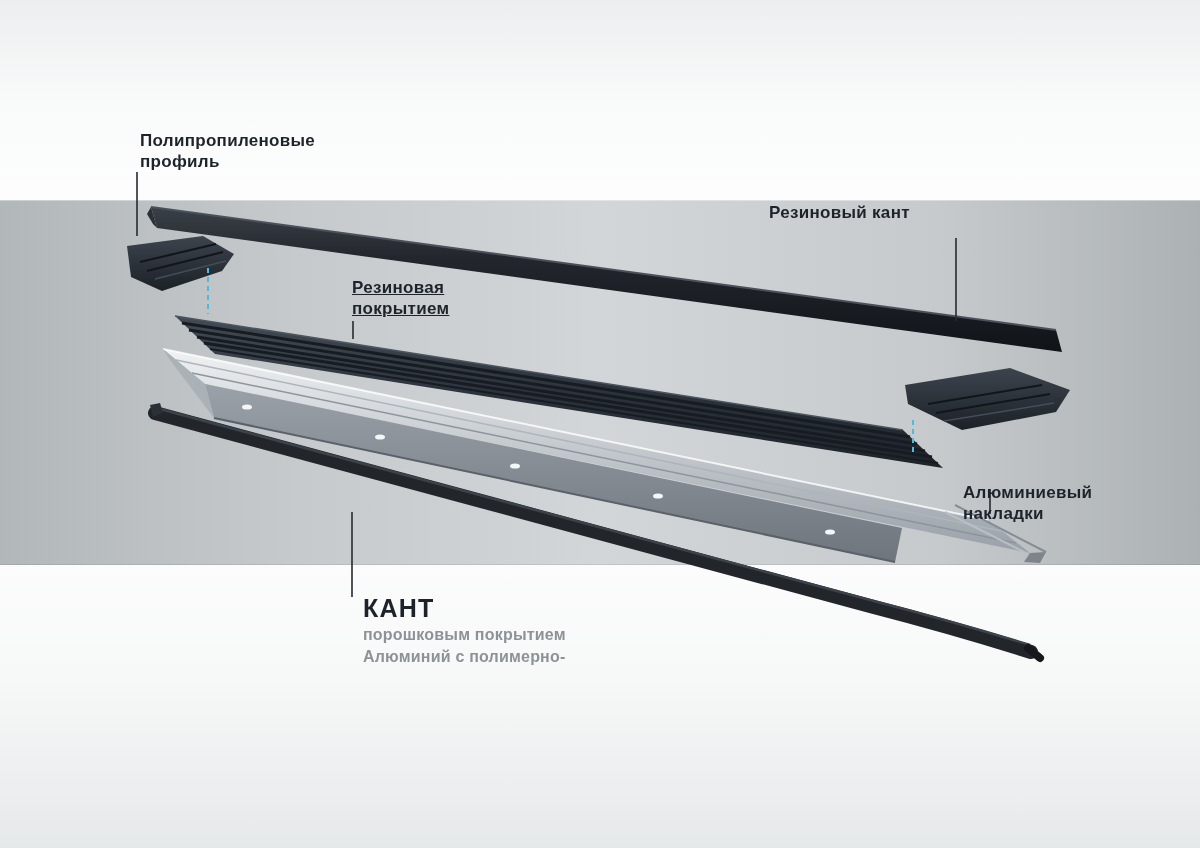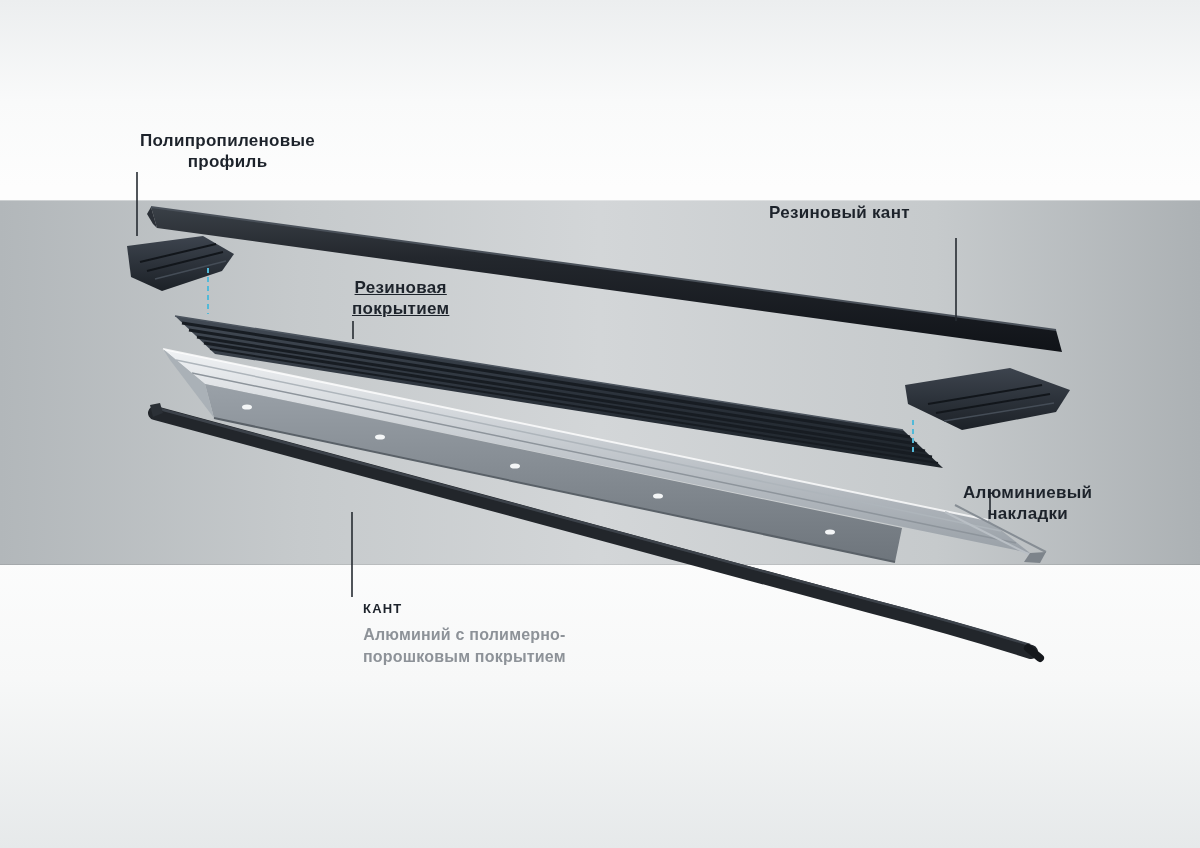--- a/index.html
+++ b/index.html
@@ -21,22 +21,22 @@
   svg.parts{position:absolute;left:0;top:0;}
   .lbl{
     position:absolute;
     color:#1d232b;
     font-weight:bold;
     font-size:17px;
     line-height:21px;
     letter-spacing:.3px;
     white-space:nowrap;
   }
-  .lbl span{display:block;text-align:center;}
-  .lbl.kant-title{font-size:13px;letter-spacing:1.2px;}
+  .lbl span{display:block;}
+  .lbl.kant-title{font-size:25px;letter-spacing:1.2px;}
   .lbl.kant-sub{color:#8d9298;font-size:16px;line-height:22px;letter-spacing:.2px;}
 </style>
 </head>
 <body>
 
 <div class="stage">
 
   <div class="band"></div>
 
   <svg class="parts" width="1200" height="848" viewBox="0 0 1200 848">
@@ -151,17 +151,17 @@
 
   <div class="lbl" style="left:963px;top:444px;margin-top:38px;">
     <span>Алюминиевый</span>
     <span>накладки</span>
   </div>
 
   <div class="lbl kant-title" style="left:363px;top:598px;">
     <span>КАНТ</span>
   </div>
   <div class="lbl kant-sub" style="left:363px;top:624px;">
+    <span>порошковым покрытием</span>
     <span>Алюминий с полимерно-</span>
-    <span>порошковым покрытием</span>
   </div>
 
 </div>
 
 </body></html>

